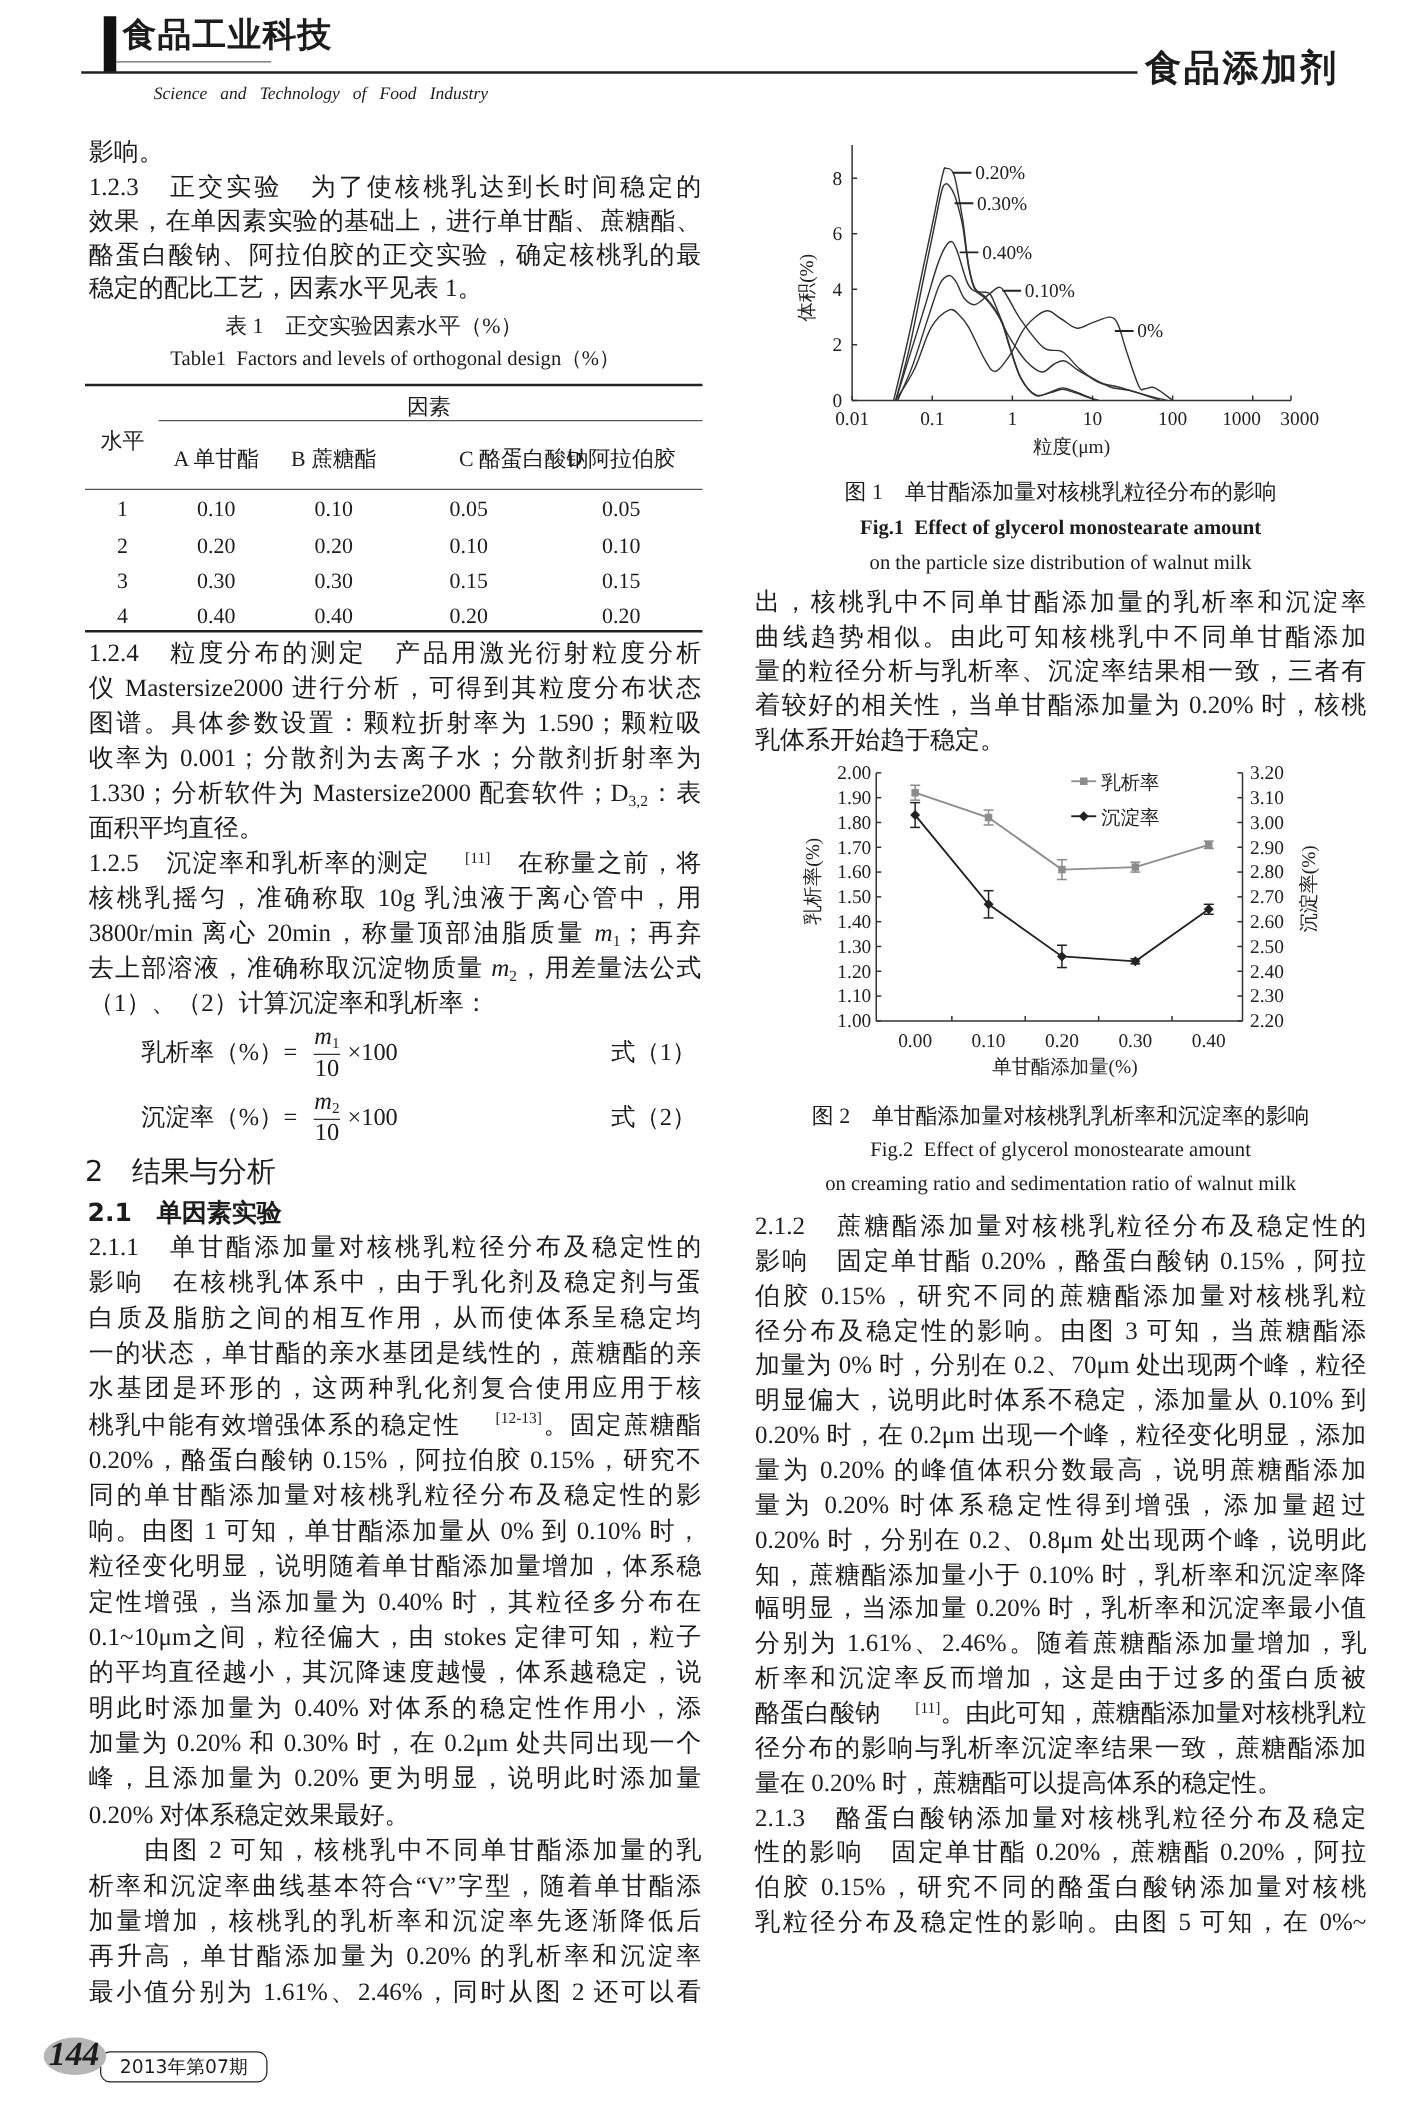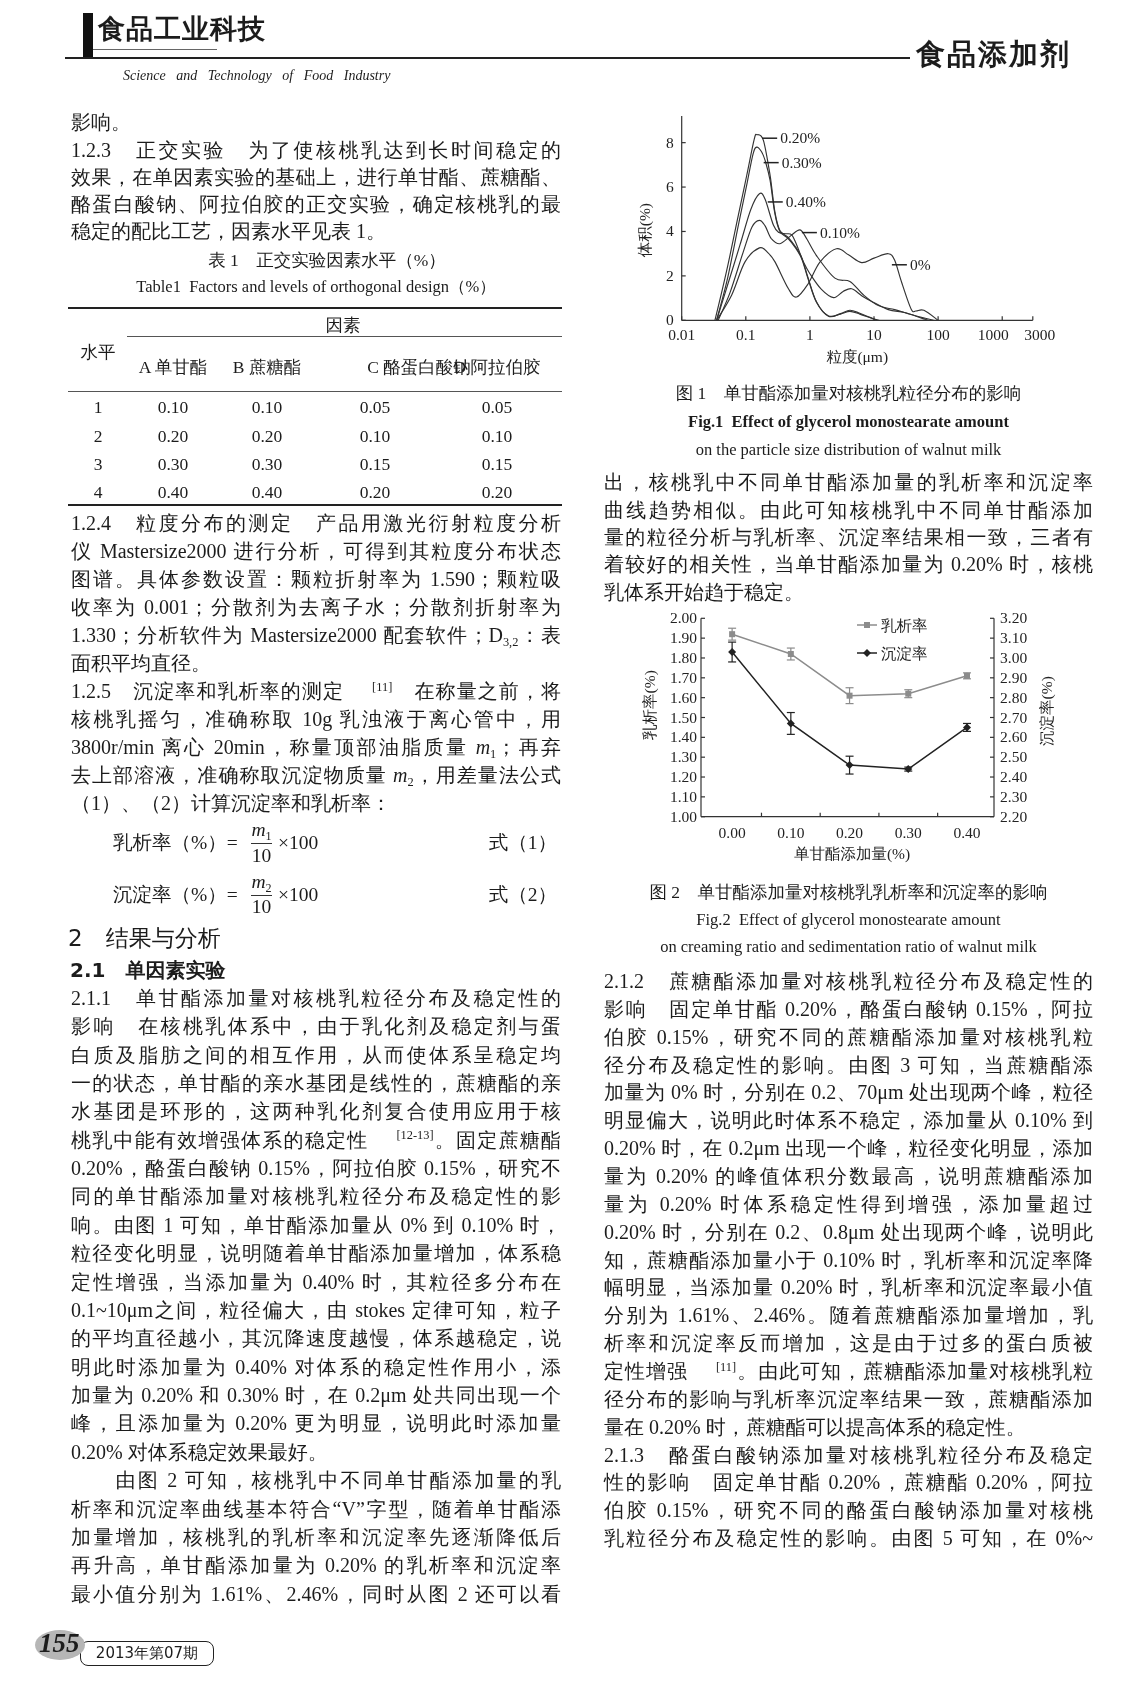--- a/index.html
+++ b/index.html
@@ -80,21 +80,21 @@
 
 <div class="block left-col" style="top:109.4px; --lh:27.25px;">
     <div class="ln last">影响。</div>
     <div class="ln">1.2.3　正交实验　为了使核桃乳达到长时间稳定的</div>
     <div class="ln">效果，在单因素实验的基础上，进行单甘酯、蔗糖酯、</div>
     <div class="ln">酪蛋白酸钠、阿拉伯胶的正交实验，确定核桃乳的最</div>
     <div class="ln last">稳定的配比工艺，因素水平见表 1。</div>
   </div>
 
 <div>
-  <div class="caption cap-cn" style="left:82px; width:490px; top:248px;">表 1　正交实验因素水平（%）</div>
+  <div class="caption cap-cn" style="left:54px; width:490px; top:248px;">表 1　正交实验因素水平（%）</div>
   <div class="caption cap-en" style="left:71px; width:490px; top:275px; white-space:pre;">Table1  Factors and levels of orthogonal design（%）</div>
   <div class="rule rule-thick" style="left:68px; top:307px; width:494px;"></div>
   <div class="rule rule-thin" style="left:127px; top:336px; width:435px;"></div>
   <div class="rule rule-thin" style="left:68px; top:391px; width:494px;"></div>
   <div class="rule rule-thick" style="left:68px; top:504px; width:494px;"></div>
 
   <div class="cell" style="left:343px; top:325px;">因素</div>
   <div class="cell c0" style="top:352px;">水平</div>
   <div class="cell c1" style="top:367px;">A 单甘酯</div>
   <div class="cell c2" style="top:367px;">B 蔗糖酯</div>
@@ -371,26 +371,26 @@
     <div class="ln">加量为 0% 时，分别在 0.2、70μm 处出现两个峰，粒径</div>
     <div class="ln">明显偏大，说明此时体系不稳定，添加量从 0.10% 到</div>
     <div class="ln">0.20% 时，在 0.2μm 出现一个峰，粒径变化明显，添加</div>
     <div class="ln">量为 0.20% 的峰值体积分数最高，说明蔗糖酯添加</div>
     <div class="ln">量为 0.20% 时体系稳定性得到增强，添加量超过</div>
     <div class="ln">0.20% 时，分别在 0.2、0.8μm 处出现两个峰，说明此</div>
     <div class="ln">知，蔗糖酯添加量小于 0.10% 时，乳析率和沉淀率降</div>
     <div class="ln">幅明显，当添加量 0.20% 时，乳析率和沉淀率最小值</div>
     <div class="ln">分别为 1.61%、2.46%。随着蔗糖酯添加量增加，乳</div>
     <div class="ln">析率和沉淀率反而增加，这是由于过多的蛋白质被</div>
-    <div class="ln"><span>定性增强</span><sup>[11]</sup><span>。由此可知，蔗糖酯添加量对核桃乳粒</span></div>
+    <div class="ln"><span>酪蛋白酸钠</span><sup>[11]</sup><span>。由此可知，蔗糖酯添加量对核桃乳粒</span></div>
     <div class="ln">径分布的影响与乳析率沉淀率结果一致，蔗糖酯添加</div>
     <div class="ln last">量在 0.20% 时，蔗糖酯可以提高体系的稳定性。</div>
     <div class="ln">2.1.3　酪蛋白酸钠添加量对核桃乳粒径分布及稳定</div>
     <div class="ln">性的影响　固定单甘酯 0.20%，蔗糖酯 0.20%，阿拉</div>
     <div class="ln">伯胶 0.15%，研究不同的酪蛋白酸钠添加量对核桃</div>
     <div class="ln">乳粒径分布及稳定性的影响。由图 5 可知，在 0%~</div>
   </div>
 
 <div>
   <div class="abs issue-box">2013年第07期</div>
   <div class="abs page-ellipse"></div>
-  <div class="abs page-num">155</div>
+  <div class="abs page-num">144</div>
 </div>
 
 </body></html>

